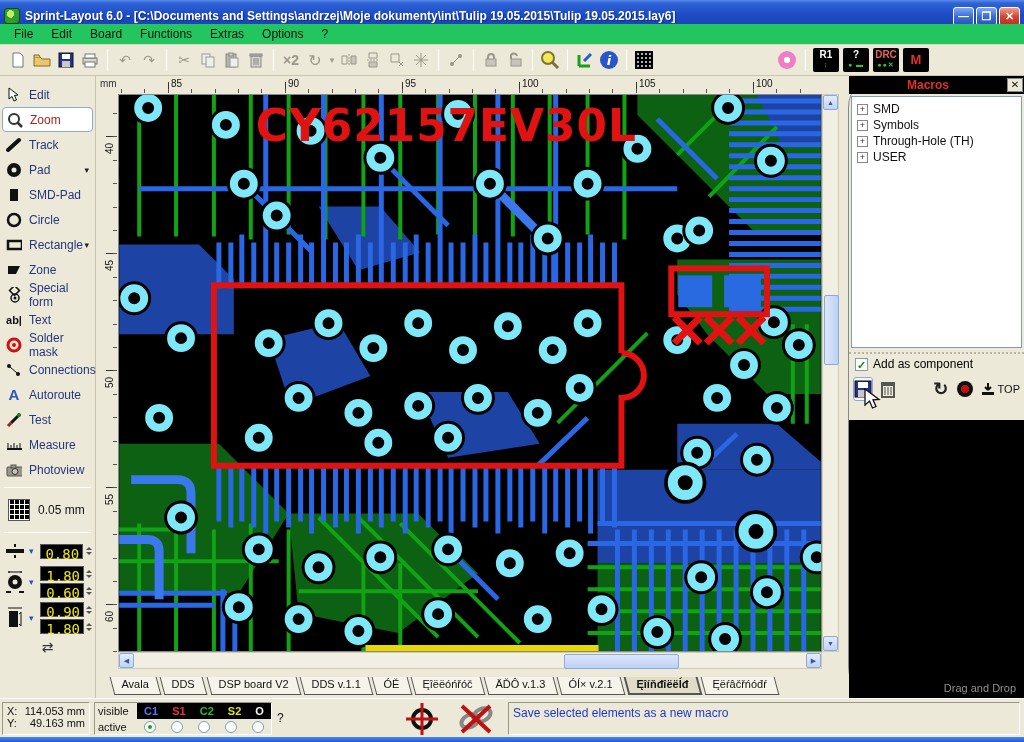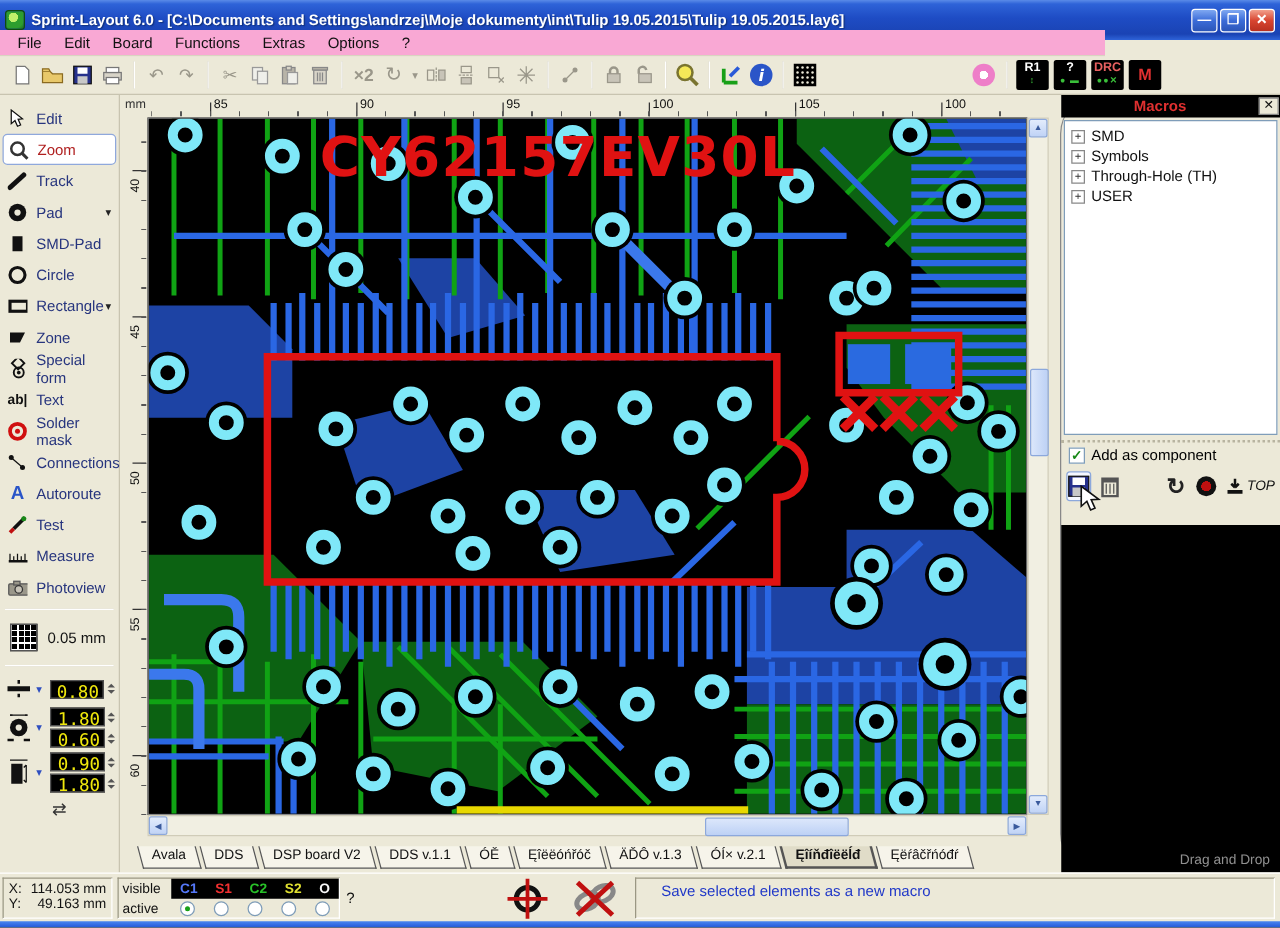--- a/index.html
+++ b/index.html
@@ -11,21 +11,21 @@
     background:linear-gradient(180deg,#5A8BE8 0%,#2E63D8 10%,#1E4CC4 45%,#1A43B4 85%,#2E63D8 100%);
     display:flex; align-items:center; padding:16px 4px; color:#fff; }
   .app-icon { width:16px; height:16px; margin-right:5px; background:radial-gradient(circle at 40% 35%, #BFF06A 0 30%, #2E9E2E 31% 70%, #1C6E1C 100%); border-radius:3px; border:1px solid #0E4C0E; flex:none; }
   .title-text { font-weight:bold; font-size:12px; white-space:nowrap; overflow:hidden; text-shadow:1px 1px 1px #10307A; flex:1; }
   .winbtns { display:flex; gap:2px; }
   .winbtn { width:21px; height:19px; border-radius:3px; border:1px solid #fff;
     background:linear-gradient(180deg,#7FA8F2,#3B6CD8 50%,#2B55B8); color:#fff; font-size:11px; line-height:17px; text-align:center; font-weight:bold; }
   .winbtn.close { background:linear-gradient(180deg,#F2A08C,#D84530 50%,#B83020); }
 
   
-  .menubar { position:absolute; left:0; top:24px; width:884px; height:21px; background:#f9a8d4; border-bottom:1px solid #D8D4C0; display:flex; align-items:center; padding-left:6px; gap:2px; }
+  .menubar { position:absolute; left:0; top:24px; width:1024px; height:21px; background:#22c55e; border-bottom:1px solid #D8D4C0; display:flex; align-items:center; padding-left:6px; gap:2px; }
   .menu-item { padding:2px 8px; color:#111; }
 
   
   .toolbar { position:absolute; left:0; top:45px; width:1024px; height:31px; background:#ECE9D8; border-bottom:1px solid #C8C4B0; display:flex; align-items:center; padding-left:6px; }
   .tsep { width:1px; height:22px; background:#B8B4A0; margin:0 5px; border-right:1px solid #fff; flex:none;}
   .tbtn { width:24px; height:24px; display:flex; align-items:center; justify-content:center; flex:none; color:#8A8878; font-size:14px; }
   .tbtn svg { display:block; }
   .gray { color:#9A978A; }
   .badge { width:26px; height:24px; background:#000; border-radius:2px; color:#fff; font-size:10px; font-weight:bold; display:flex; flex-direction:column; align-items:center; justify-content:center; line-height:10px; flex:none; margin:0 2px;}
   .badge .sub { font-size:7px; color:#3AC03A; letter-spacing:1px;}
@@ -95,21 +95,21 @@
   .mclose { width:16px; height:14px; background:#ECE9D8; border:1px solid #888; font-size:10px; line-height:12px; text-align:center; color:#111; margin-right:1px; }
   .mtree { position:absolute; left:2px; right:2px; top:20px; height:252px; background:#fff; border:1px solid #7F9DB9; padding:4px 2px; overflow:hidden;}
   .titem { display:flex; align-items:center; height:16px; gap:5px; font-size:12px; color:#111; }
   .expander { width:11px; height:11px; border:1px solid #888; background:#fff; font-size:9px; line-height:9px; text-align:center; color:#333; flex:none; margin-left:3px;}
   .mdots { position:absolute; left:0; right:0; top:276px; border-top:2px dotted #B8B4A0; }
   .addrow { position:absolute; left:6px; top:281px; display:flex; align-items:center; gap:5px; }
   .cbx { width:13px; height:13px; background:#fff; border:1px solid #7F9DB9; color:#188918; font-size:11px; line-height:12px; text-align:center; font-weight:bold;}
   .mbtns { position:absolute; left:4px; top:300px; right:4px; height:26px; display:flex; align-items:center; gap:6px;}
   .mbtn { width:24px; height:24px; display:flex; align-items:center; justify-content:center; }
   .mbtn.raised { border:1px solid #8CA8DC; border-radius:3px; background:#F6F8FF; }
-  .top-btn { margin-left:auto; display:flex; align-items:center; gap:3px; font-size:11px; color:#111;font-style:italic; }
+  .top-btn { margin-left:auto; display:flex; align-items:center; gap:3px; font-size:11px; color:#111; }
   .rot-glyph { font-size:18px; color:#222; font-weight:bold; }
   .mirror-dot { width:16px; height:16px; border-radius:50%; background:radial-gradient(circle,#C01010 0 35%, #111 36% 100%); }
   .mpreview { position:absolute; left:0; right:0; top:344px; bottom:0; background:#000; }
   .dragdrop { position:absolute; right:8px; bottom:4px; color:#909090; font-size:11px; }
   .cursor { position:absolute; z-index:60; }
 
   
   .statusbar { position:absolute; left:0; top:698px; width:1024px; height:39px; background:#ECE9D8; border-top:1px solid #fff; }
   .sunken { border:1px solid; border-color:#9A9783 #FFF #FFF #9A9783; background:#ECE9D8; }
   .coords { position:absolute; left:2px; top:3px; width:88px; height:33px; padding:2px 4px; font-size:11px; color:#111; }
@@ -126,21 +126,21 @@
   .tracebox { position:absolute; left:287px; top:2px; width:104px; height:35px; background:#fff; border:1px solid #aaa; display:flex; flex-wrap:wrap; padding:1px; }
   .trace-icon { width:31px; height:31px; background:#1D3FB0; border-radius:3px; position:relative; flex:none; }
   .trace-icon svg{position:absolute;left:0;top:0;}
   .tval-col { display:flex; flex-direction:column; gap:1px; padding-left:4px;}
   .tval-row { display:flex; align-items:center; }
   .tval { width:42px; height:15px; background:#000; color:#F0E80C; font-family:"DejaVu Sans Mono",monospace; font-size:11px; text-align:right; padding-right:3px; }
   .hatches { display:flex; gap:6px; padding-top:2px; }
   .hatch { width:26px; height:11px; border:1px solid #333; background:repeating-linear-gradient(45deg,#000 0 2px,#fff 2px 5px); }
   .hatch.half { background:repeating-linear-gradient(45deg,#000 0 2px,#fff 2px 6px), linear-gradient(#fff,#fff); background-size:60% 100%,100% 100%; background-repeat:no-repeat; }
   .sb-icon { position:absolute; top:2px; width:48px; height:35px; display:flex; align-items:center; justify-content:center; }
-  .msgbox { position:absolute; left:508px; top:3px; width:512px; height:33px; padding:3px 20px; color:#2038C8; font-size:12px; }
+  .msgbox { position:absolute; left:508px; top:3px; width:512px; height:33px; padding:3px 4px; color:#2038C8; font-size:12px; }
   .taskbar { position:absolute; left:0; top:737px; width:1024px; height:5px; background:linear-gradient(180deg,#4A86F0,#2458D8); }
 
   svg text { font-family:"DejaVu Sans", sans-serif; }
 </style>
 </head>
 <body>
 
 <div class="titlebar">
   <span class="app-icon"></span>
   <span class="title-text">Sprint-Layout 6.0 - [C:\Documents and Settings\andrzej\Moje dokumenty\int\Tulip 19.05.2015\Tulip 19.05.2015.lay6]</span>

